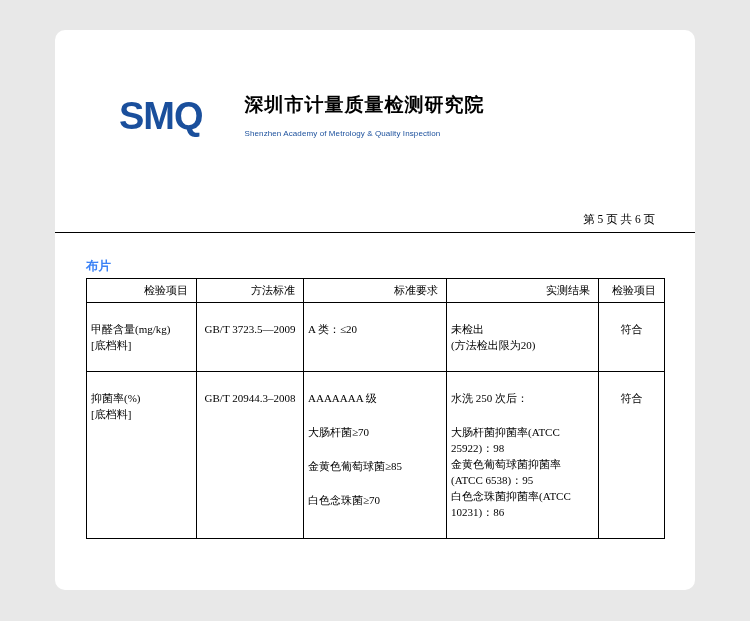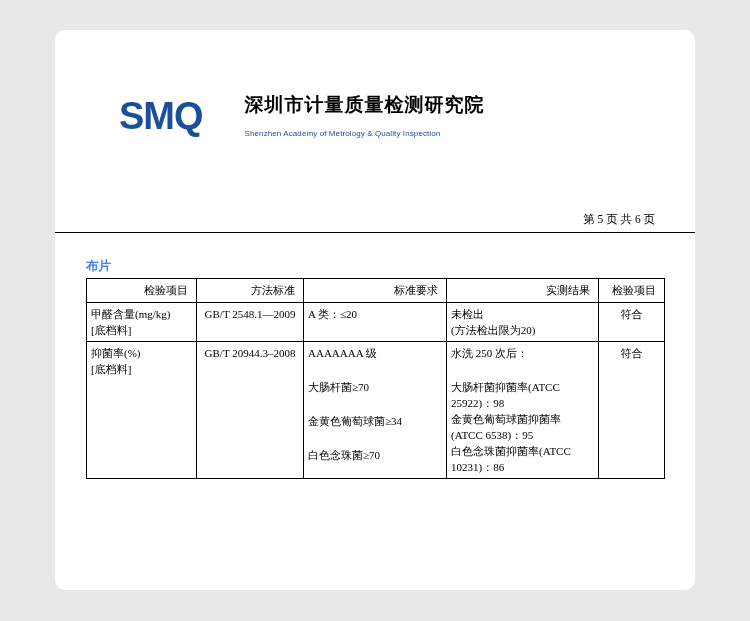--- a/index.html
+++ b/index.html
@@ -127,21 +127,21 @@
     left: 31px;
     width: 578px;
     border-collapse: collapse;
     table-layout: fixed;
     font-size: 11px;
     color: #000;
   }
   table.report th,
   table.report td {
     border: 1px solid #000;
-    padding: 3px 4px;
+    padding: 18px 4px;
     vertical-align: top;
     line-height: 16px;
   }
   table.report th {
     text-align: right;
     font-weight: normal;
     padding: 3px 8px;
     height: 17px;
   }
   .col1 { width: 110px; }
@@ -193,42 +193,42 @@
           <th>实测结果</th>
           <th>检验项目</th>
         </tr>
       </thead>
       <tbody>
         <tr class="row1">
           <td>
             <span class="cell-line">甲醛含量(mg/kg)</span>
             <span class="cell-line">[底档料]</span>
           </td>
-          <td class="c-center">GB/T 2548.1—2009</td>
+          <td class="c-center">GB/T 3723.5—2009</td>
           <td>
             <span class="cell-line">A 类：≤20</span>
           </td>
           <td>
             <span class="cell-line">未检出</span>
             <span class="cell-line">(方法检出限为20)</span>
           </td>
           <td class="c-center">符合</td>
         </tr>
         <tr class="tall">
           <td>
             <span class="cell-line">抑菌率(%)</span>
             <span class="cell-line">[底档料]</span>
           </td>
           <td class="c-center">GB/T 20944.3–2008</td>
           <td>
             <span class="cell-line">AAAAAAA 级</span>
             <span class="gap"></span>
             <span class="cell-line">大肠杆菌≥70</span>
             <span class="gap"></span>
-            <span class="cell-line">金黄色葡萄球菌≥34</span>
+            <span class="cell-line">金黄色葡萄球菌≥85</span>
             <span class="gap"></span>
             <span class="cell-line">白色念珠菌≥70</span>
           </td>
           <td>
             <span class="cell-line">水洗 250 次后：</span>
             <span class="gap"></span>
             <span class="cell-line">大肠杆菌抑菌率(ATCC 25922)：98</span>
             <span class="cell-line">金黄色葡萄球菌抑菌率 (ATCC 6538)：95</span>
             <span class="cell-line">白色念珠菌抑菌率(ATCC 10231)：86</span>
           </td>

